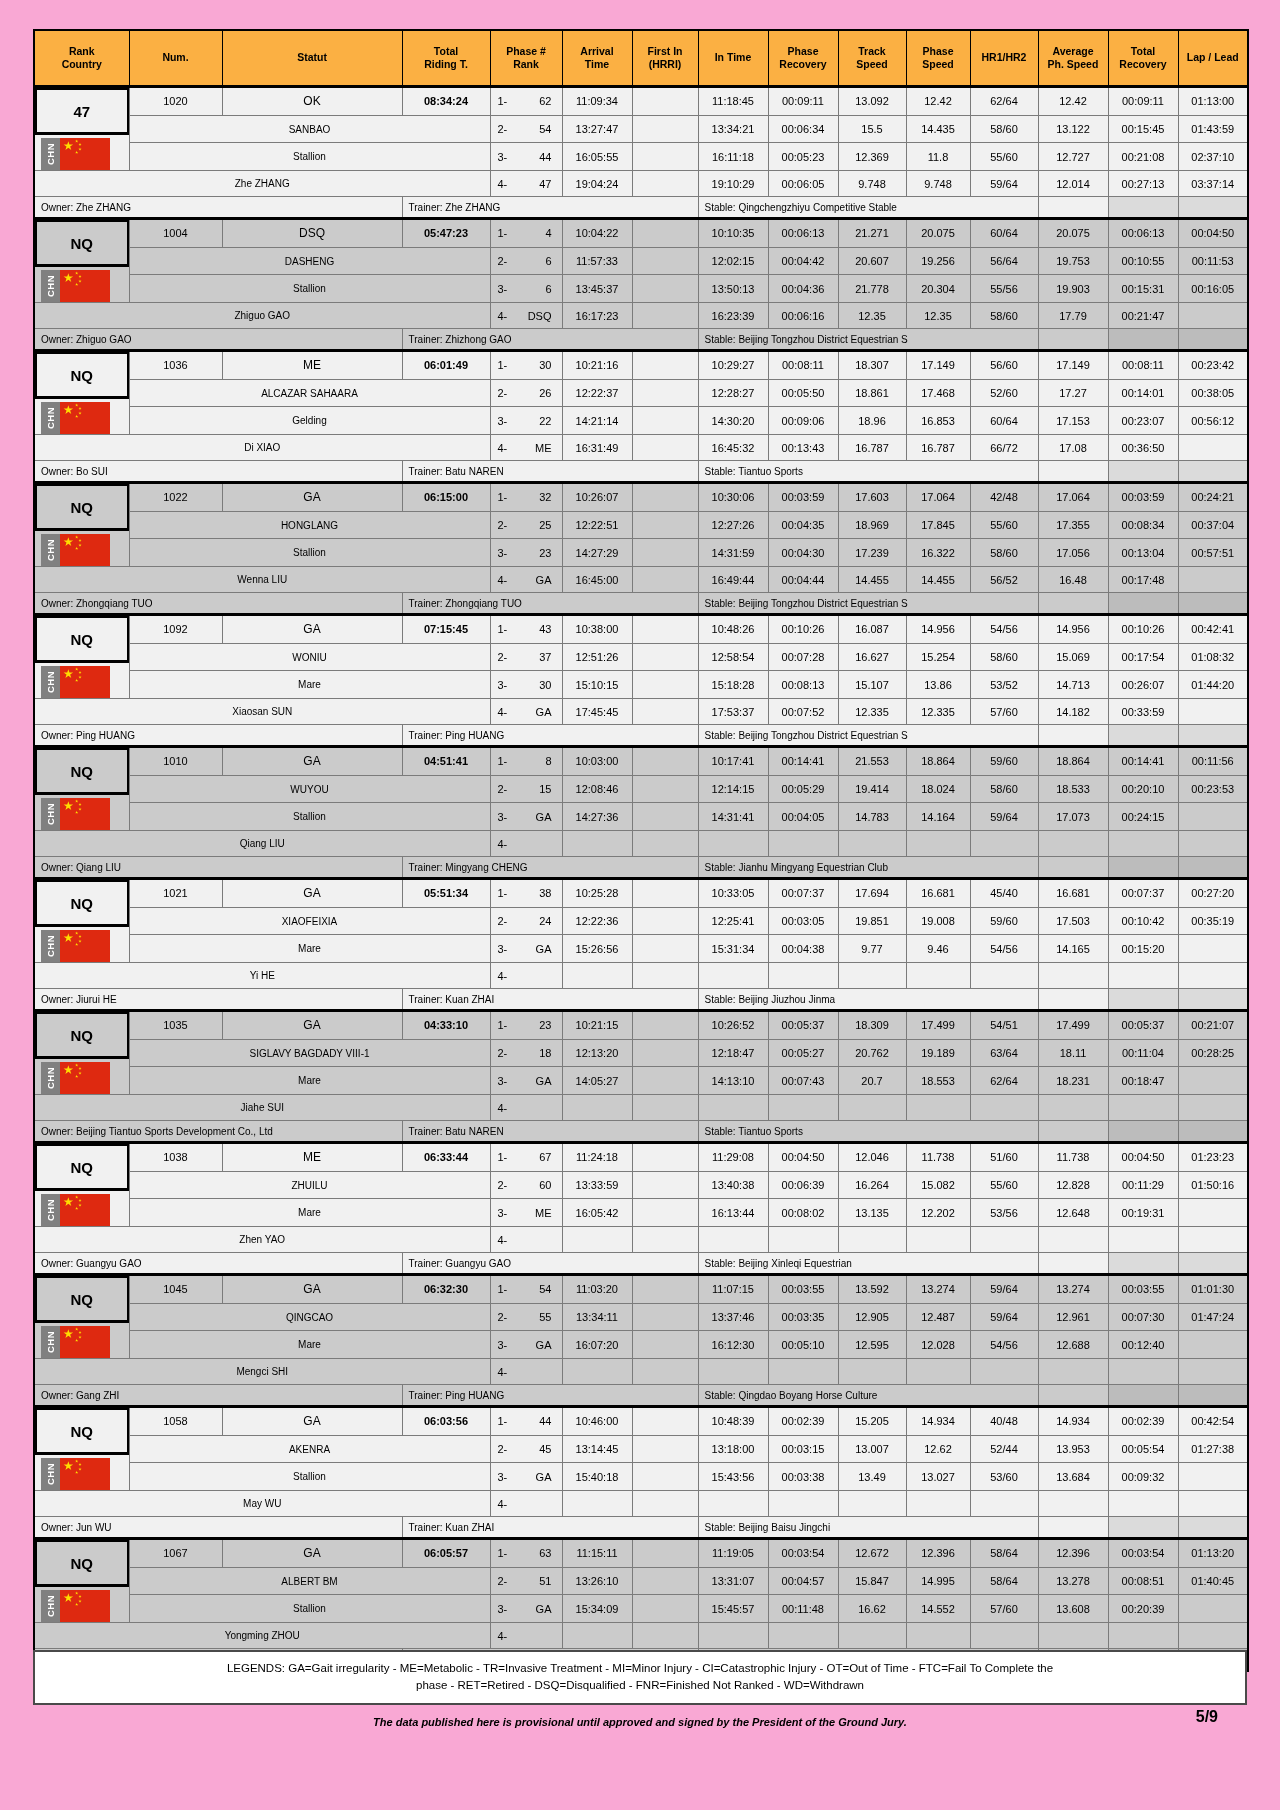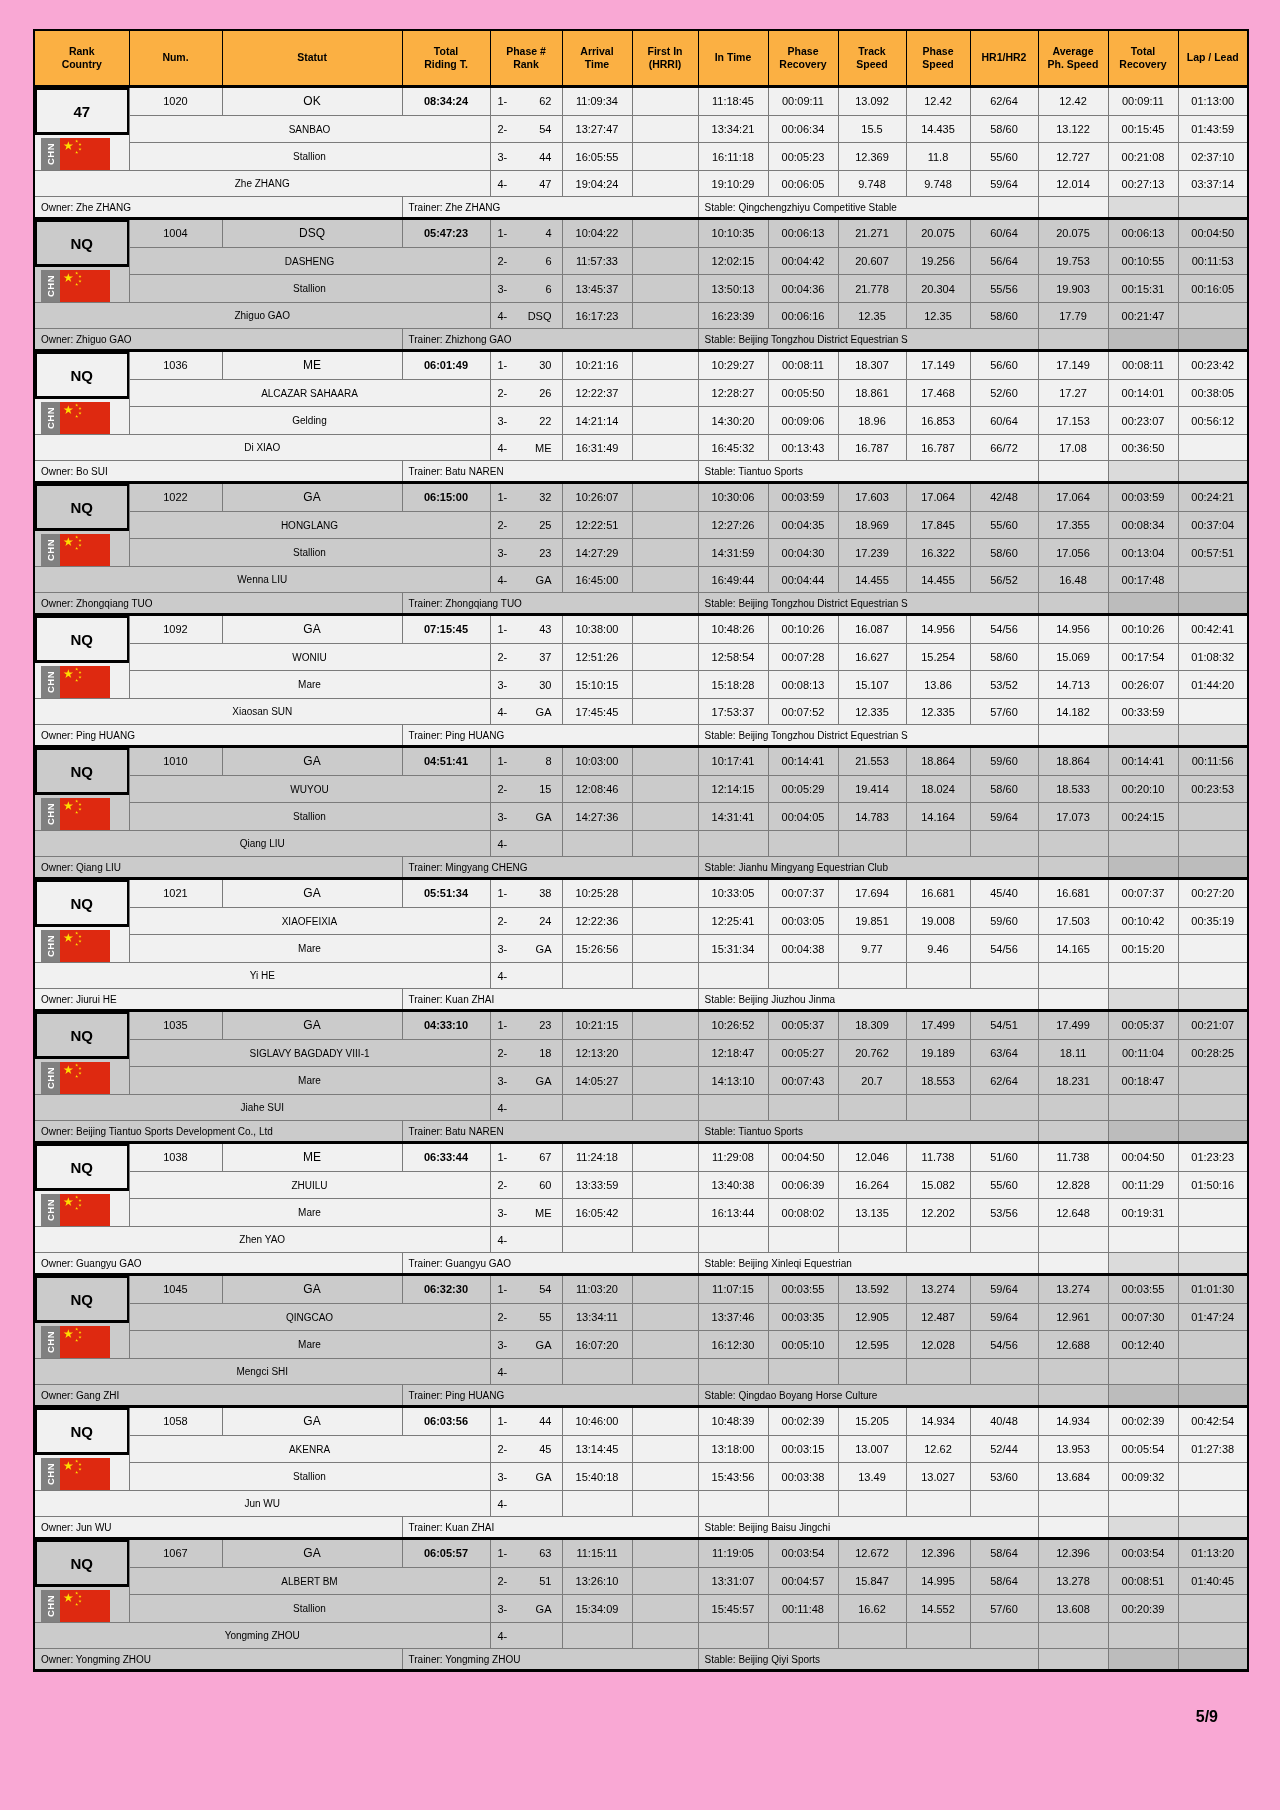--- a/index.html
+++ b/index.html
@@ -1217,21 +1217,21 @@
         <td>15:43:56</td>
         <td>00:03:38</td>
         <td>13.49</td>
         <td>13.027</td>
         <td>53/60</td>
         <td>13.684</td>
         <td>00:09:32</td>
         <td></td>
       </tr>
       <tr>
-        <td class="namecell" colspan="4">Jun WU</td>
+        <td class="namecell" colspan="4">May WU</td>
         <td class="phasecell">
             <div class="pwrap">
               <span>4-</span>
               <span></span>
             </div>
           </td>
         <td></td>
         <td></td>
         <td></td>
         <td></td>
@@ -1351,15 +1351,18 @@
         <td colspan="3">Owner: Yongming ZHOU</td>
         <td colspan="4">Trainer: Yongming ZHOU</td>
         <td colspan="5">Stable: Beijing Qiyi Sports</td>
         <td></td>
         <td class="shade"></td>
         <td class="shade"></td>
       </tr>
     </tbody>
   </table>
 
+  <div class="legends">LEGENDS: GA=Gait irregularity - ME=Metabolic - TR=Invasive Treatment - MI=Minor Injury - CI=Catastrophic Injury - OT=Out of Time - FTC=Fail To Complete the
+phase - RET=Retired - DSQ=Disqualified - FNR=Finished Not Ranked - WD=Withdrawn</div>
+  <div class="footnote">The data published here is provisional until approved and signed by the President of the Ground Jury.</div>
   <div class="pagenum">5/9</div>
 
 </div>
 
 </body></html>

